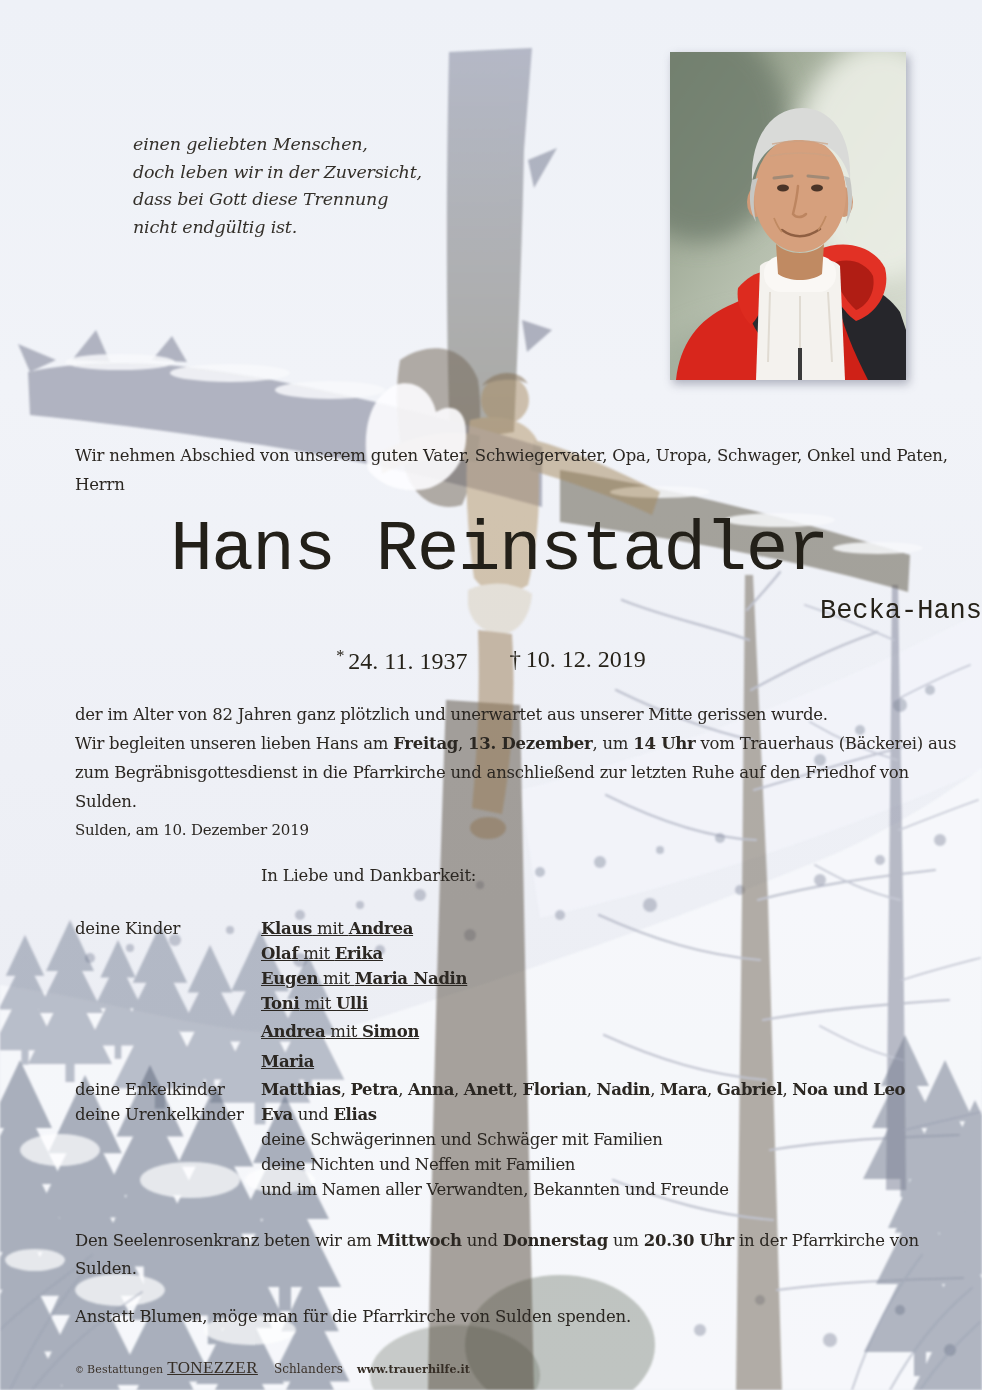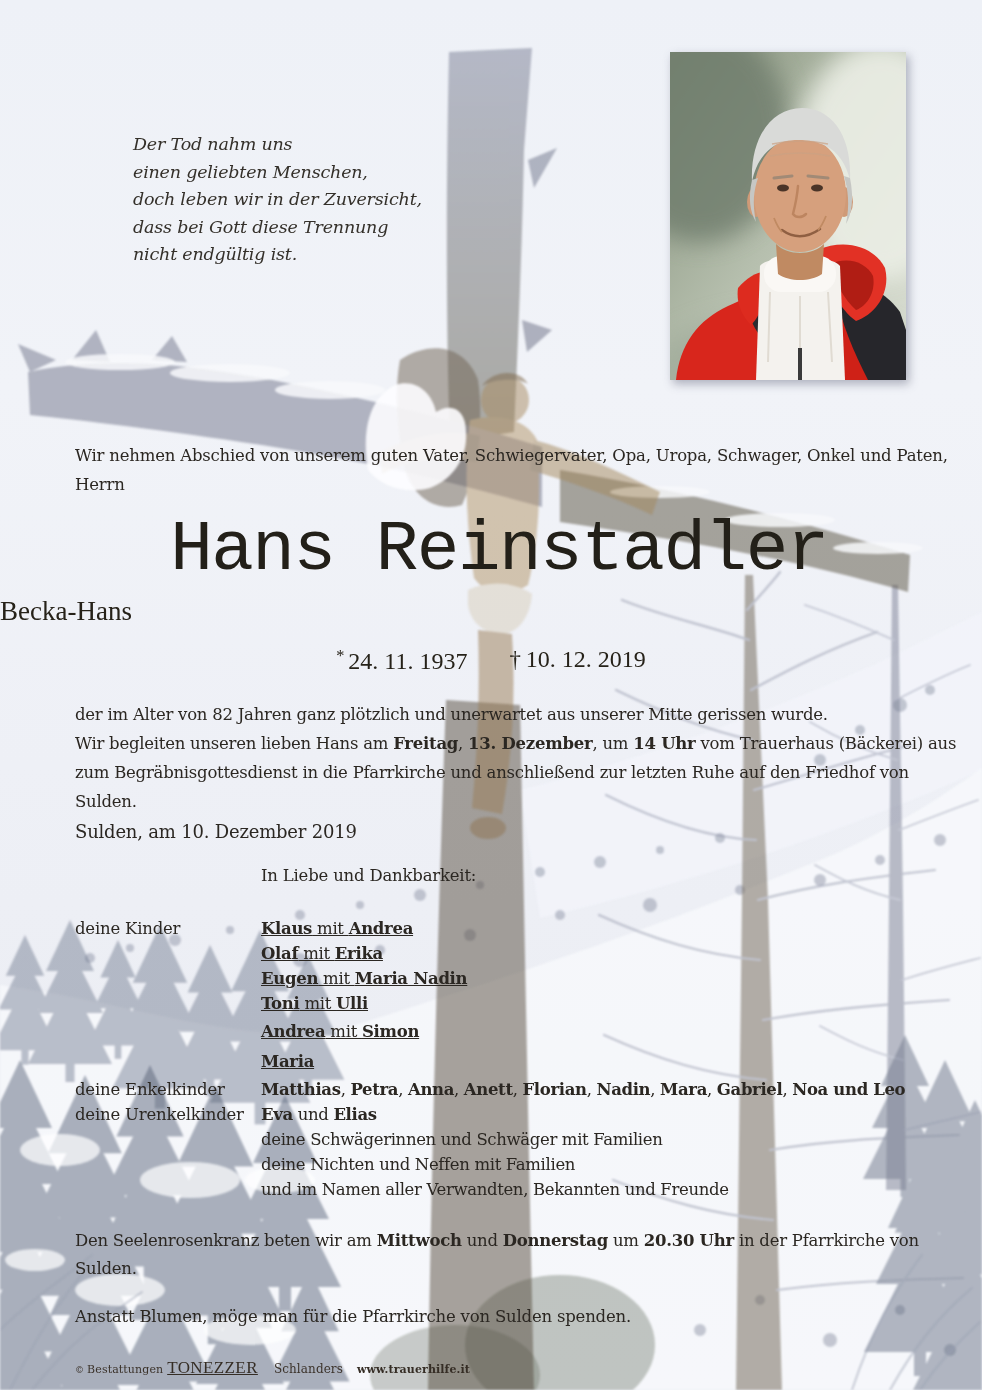--- a/index.html
+++ b/index.html
@@ -15,30 +15,30 @@
   .line{white-space:nowrap;}
   .b{font-weight:700;}
 
   .quote{left:133px;top:131px;font-style:italic;font-size:17.5px;line-height:27.5px;color:#34302a;letter-spacing:-0.2px;}
   .photo{left:670px;top:52px;width:236px;height:328px;box-shadow:3px 4px 9px rgba(70,75,100,.40);background:#cfd6cb;}
   .photo svg{display:block;}
 
   .intro{left:75px;top:441px;font-size:16.5px;line-height:29px;letter-spacing:-0.2px;}
   .name{left:0;top:503px;width:100%;margin:8px;text-align:center;font-family:Liberation Mono, monospace;
         font-weight:400;font-size:71px;letter-spacing:-1.5px;color:#232019;line-height:1.1;}
-  .nickname{left:0;top:596px;width:100%;text-align:left;font-family:Liberation Serif, serif;font-size:27px;color:#262219;}
+  .nickname{left:0;top:596px;width:100%;text-align:right;font-family:Liberation Mono, monospace;font-size:27px;color:#262219;}
   .dates{left:0;top:646px;width:100%;display:flex;justify-content:center;gap:42px;
          font-family:"Liberation Serif",serif;font-size:24px;color:#262219;}
   .sym-star{font-size:0.68em;vertical-align:0.5em;margin-right:4px;}
   .sym-cross{font-size:0.95em;margin-right:5px;}
 
   .para{font-size:16.5px;line-height:29px;letter-spacing:-0.25px;}
   .p-age{left:75px;top:700px;}
   .p-funeral{left:75px;top:729px;}
-  .dateline{left:75px;top:821px;font-size:18px;letter-spacing:-0.2px;}
+  .dateline{left:75px;top:821px;font-size:15px;letter-spacing:-0.2px;}
   .dedication{left:261px;top:866px;font-size:16.5px;letter-spacing:-0.2px;text-align:right;}
 
   .fam-label{font-size:16.5px;letter-spacing:-0.2px;}
   .lbl-kinder{left:75px;top:919px;}
   .lbl-enkel{left:75px;top:1080px;}
   .lbl-urenkel{left:75px;top:1105px;}
   .kids{left:261px;top:919px;font-size:16.5px;letter-spacing:-0.3px;}
   .kids .line{height:25px;text-decoration:underline;}
   .kids .line:nth-child(5){margin-top:3px;}
   .kids .line:nth-child(6){margin-top:5px;}
@@ -205,21 +205,20 @@
       <path d="M468,590 C490,580 515,582 532,594 C530,616 520,630 505,634 C488,636 470,624 468,604 Z" fill="#d8cdb9"></path>
       <path d="M478,630 C480,690 478,745 472,808 L502,814 C512,755 516,700 512,634 Z" fill="#997c55"></path>
       <ellipse cx="488" cy="828" rx="18" ry="11" fill="#8d7350"></ellipse>
     </g>
     <path d="M368,470 C360,420 375,395 395,385 C415,378 432,392 436,412 C452,402 466,410 466,432 C468,458 452,480 430,488 C408,494 382,488 368,470 Z" fill="#fdfdff" opacity="0.9"></path>
   </svg>
 
   <div class="content">
 
     <div class="quote abs">
-      <div>Der Tod nahm uns</div>
       <div>einen geliebten Menschen,</div>
       <div>doch leben wir in der Zuversicht,</div>
       <div>dass bei Gott diese Trennung</div>
       <div>nicht endgültig ist.</div>
     </div>
 
     <div class="photo abs">
       <svg width="236" height="328" viewBox="0 0 236 328" xmlns="http://www.w3.org/2000/svg" aria-hidden="true">
         <defs>
           <linearGradient id="pbg" x1="0" y1="0" x2="1" y2="1">

